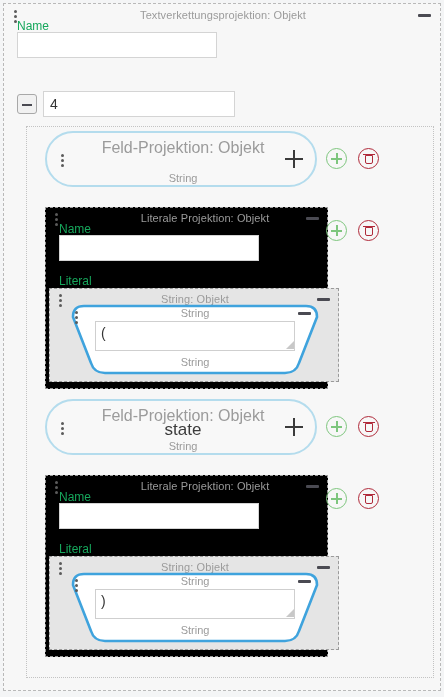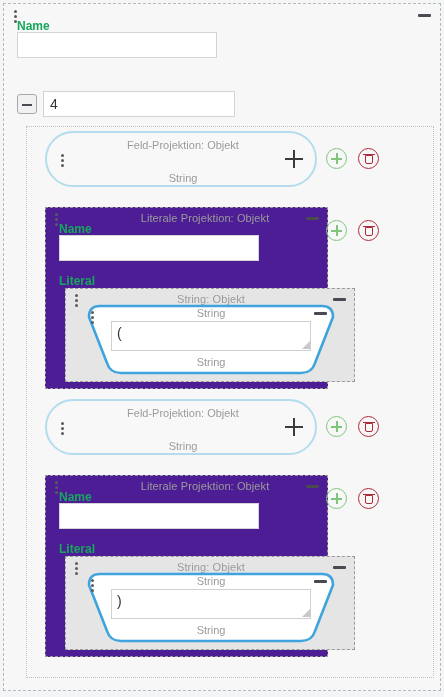--- a/index.html
+++ b/index.html
@@ -36,21 +36,21 @@
   .ctitle {
     text-align: center;
     color: #9b9b9b;
     font-size: 11px;
     line-height: 13px;
     letter-spacing: .1px;
   }
 
   .lbl {
     color: #16a75c;
-    font-weight: bold;
+    font-weight: normal;
     font-size: 12px;
     line-height: 14px;
   }
 
   .txtin {
     display: block;
     box-sizing: border-box;
     background: #ffffff;
     border: 1px solid #d4d4d4;
     height: 26px;
@@ -139,21 +139,21 @@
     width: 272px;
     height: 56px;
     box-sizing: border-box;
     border: 2px solid #b4dced;
     border-radius: 28px;
     background: #f8f8f8;
   }
   .pill .dots { left: 14px; top: 21px; }
   .pill-type {
     position: absolute; left: 0; top: 6px; width: 272px;
-    text-align: center; color: #9b9b9b; font-size: 11px;
+    text-align: center; color: #9b9b9b; font-size: 16px;
   }
   .pill-name {
     position: absolute; left: 0; top: 19px; width: 272px;
     text-align: center; color: #3b3b3b; font-size: 17px;
     font-family: "Liberation Sans", sans-serif;
   }
   .pill-sub {
     position: absolute; left: 0; top: 39px; width: 272px;
     text-align: center; color: #9b9b9b; font-size: 11px;
   }
@@ -192,35 +192,35 @@
     width: 12px; height: 1.8px; background: #b02a3a;
   }
 
   
   .litcard {
     position: absolute;
     left: 18px;
     width: 283px;
     box-sizing: border-box;
     border: 1px dashed #9a9a9a;
-    background: #4c1d95;
+    background: #000000;
   }
   .litcard > .dots { left: 9px; top: 5px; }
   .litcard .lt-title { position: absolute; left: 0; top: 4px; width: 318px; }
   .litcard .lt-minus { right: 8px; top: 9px; }
 
   .lit-name-lbl { position: absolute; left: 13px; top: 14px; }
   .lit-name-in  { position: absolute; left: 13px; top: 27px; width: 200px; }
 
   .lit-lit-lbl  { position: absolute; left: 13px; top: 66px; }
 
   
   .strcard {
     position: absolute;
-    left: 19px;
+    left: 3px;
     top: 80px;
     width: 290px;
     height: 94px;
     box-sizing: border-box;
     border: 1px dashed #9a9a9a;
     background: #e5e5e5;
   }
   .strcard > .dots { left: 9px; top: 5px; }
   .strcard .st-title { position: absolute; left: 0; top: 4px; width: 290px; }
   .strcard .st-minus { right: 8px; top: 9px; }
@@ -272,20 +272,21 @@
 <body>
 
 <div id="root-card">
 
   <div class="dots" id="root-dots">
     <span></span>
       <span></span>
       <span></span>
   </div>
 
+  <div class="ctitle" id="root-title">Textverkettungsprojektion: Objekt</div>
   <div class="minus-bar" id="root-minus"></div>
 
   <div class="lbl" id="root-name-lbl">Name</div>
   <input class="txtin" id="root-name-in" type="text" value="" style="">
 
   <div id="chain-row">
     <div class="sq-btn"></div>
     <input id="chain-count" type="text" value="4" style="">
   </div>
 
@@ -357,20 +358,21 @@
     </div>
 
     <div class="pill-row" style="top:272px;height:60px;">
       <div class="pill">
         <div class="dots">
             <span></span>
             <span></span>
             <span></span>
           </div>
         <div class="pill-type">Feld-Projektion: Objekt</div>
+        <div class="pill-name">state</div>
         <div class="pill-sub">String</div>
         <div class="pill-plus"></div>
       </div>
       <div class="circ circ-add" style="left:299px;top:17px;"></div>
       <div class="circ circ-del" style="left:331px;top:17px;">
         <div class="lid"></div>
         <div class="can"></div>
       </div>
     </div>
 

